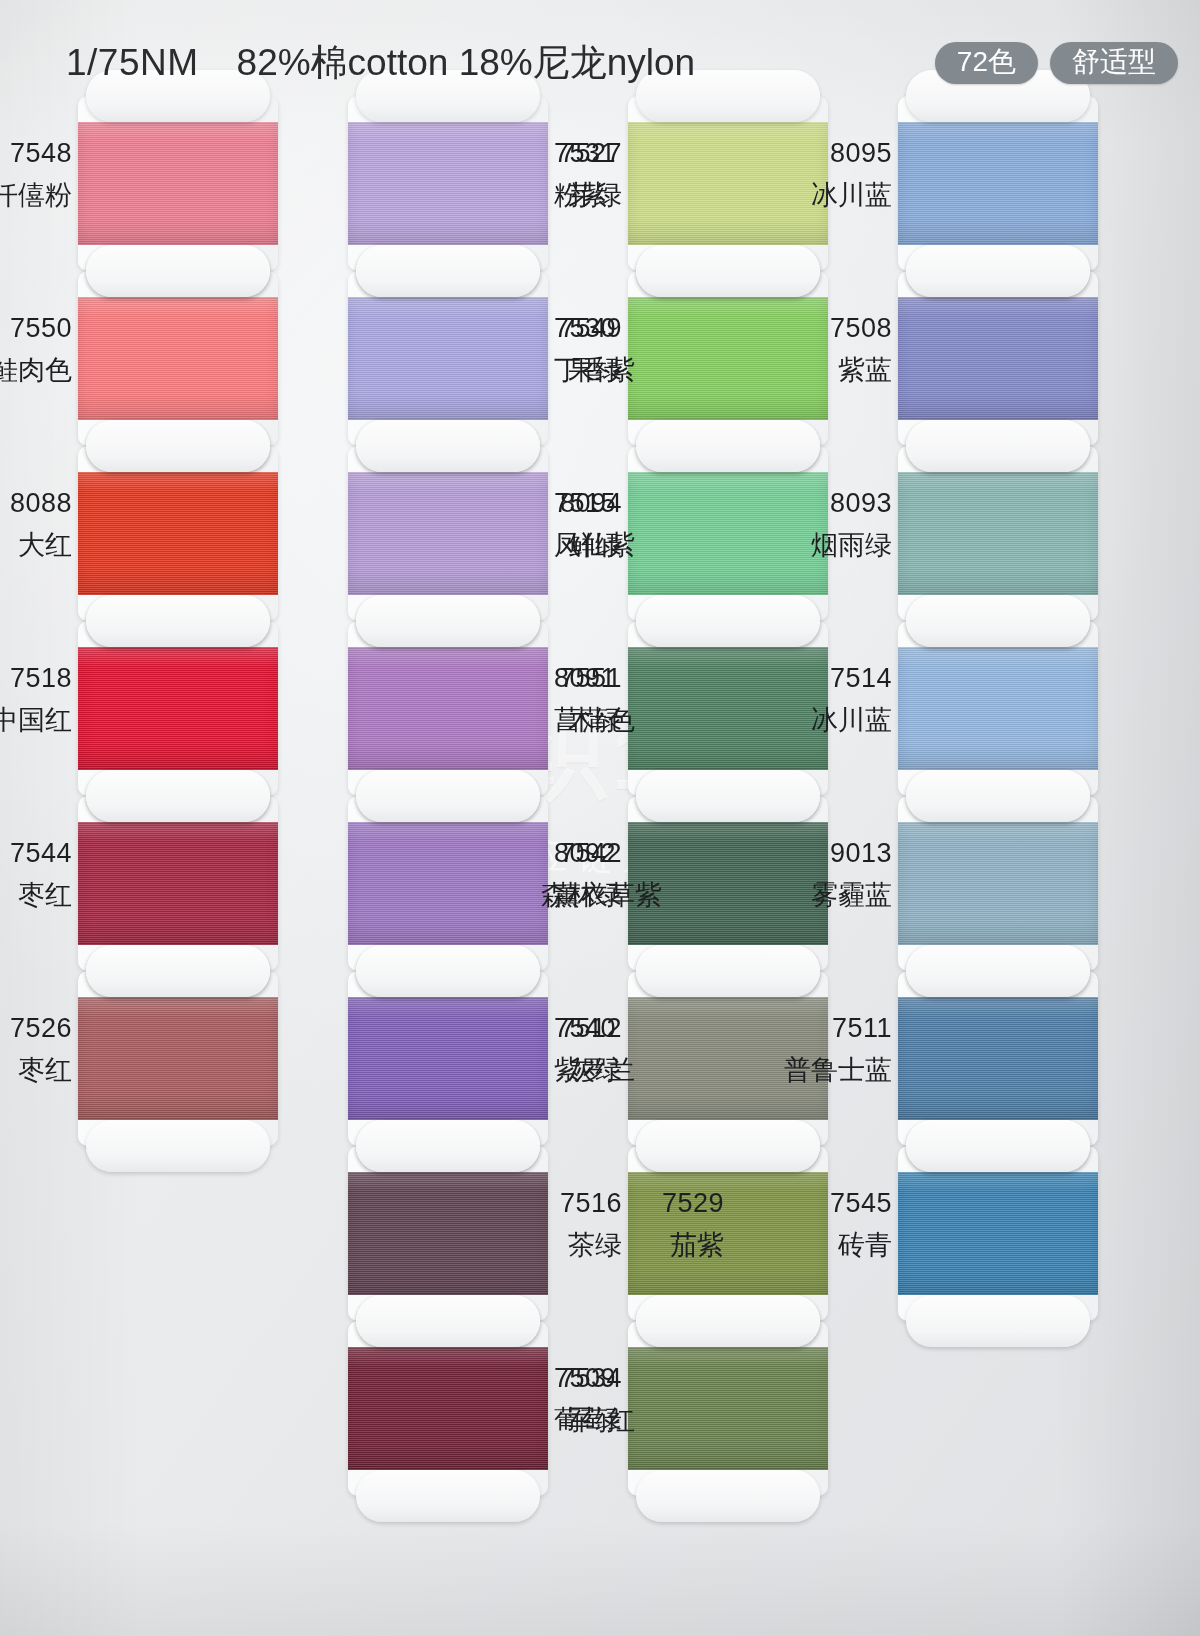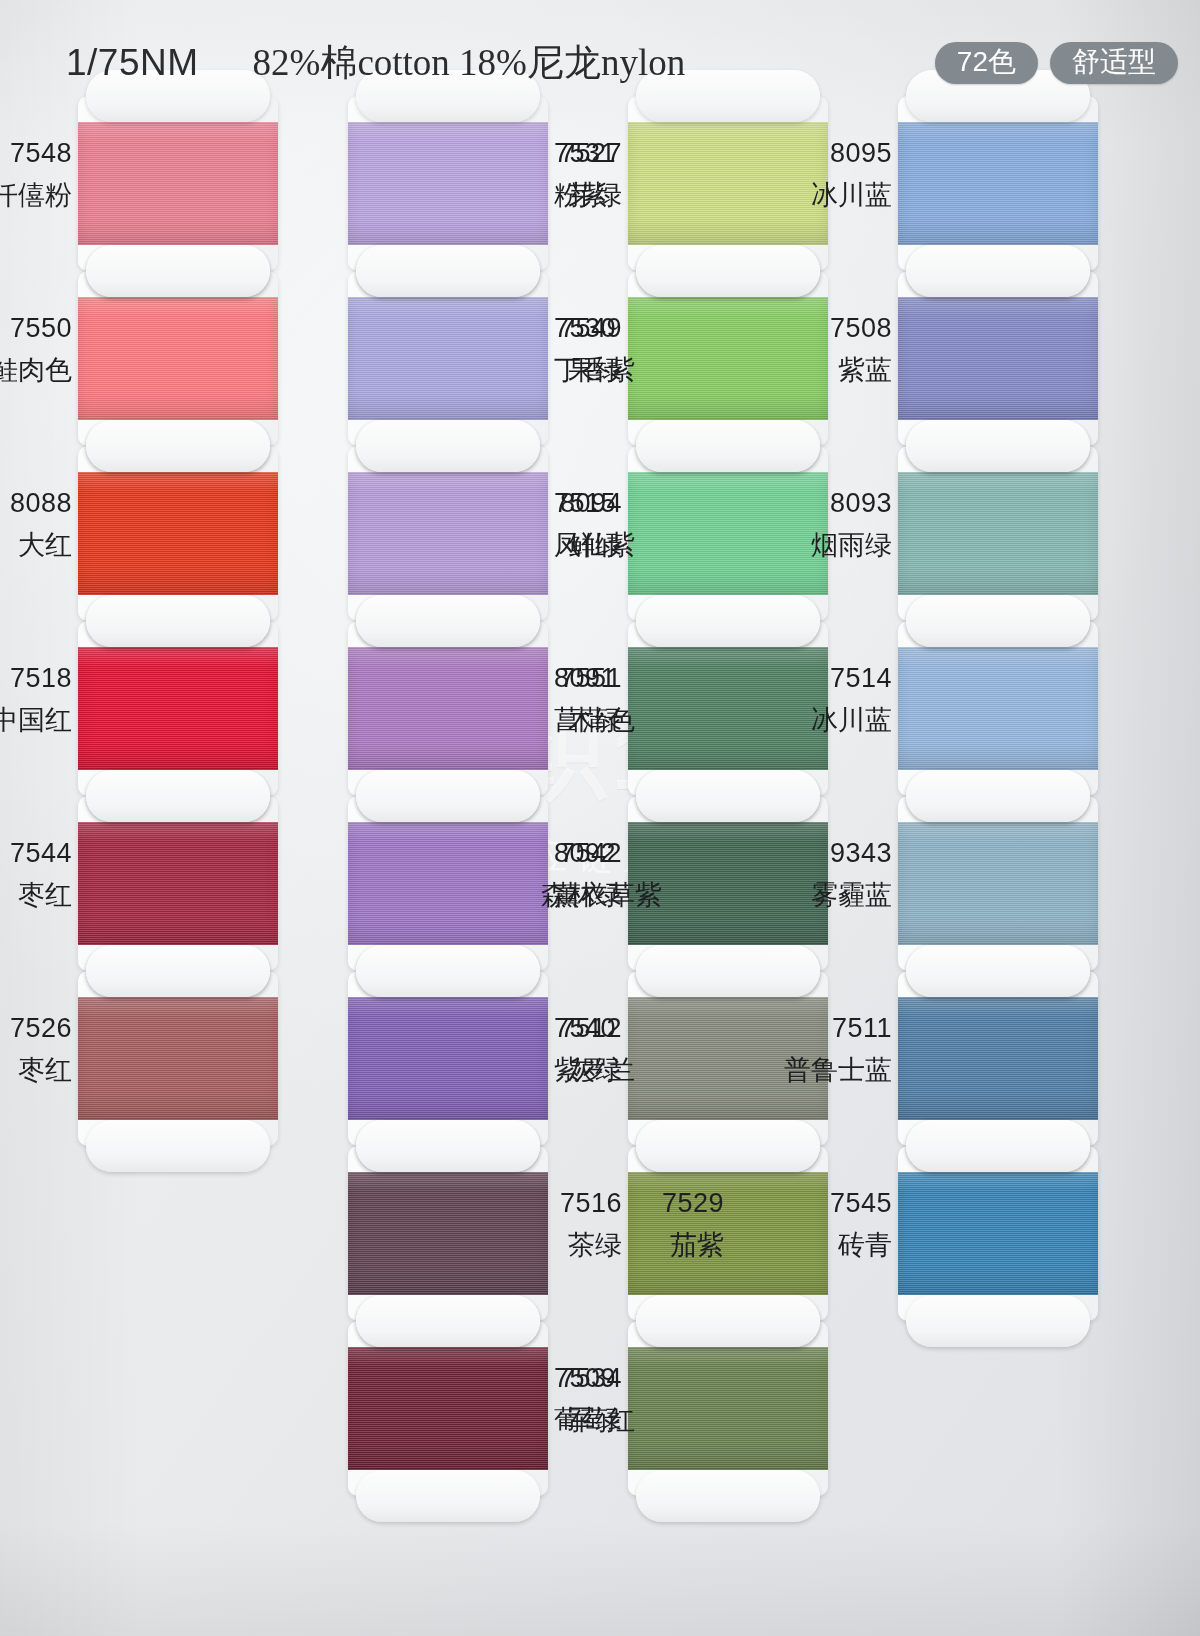--- a/index.html
+++ b/index.html
@@ -44,23 +44,22 @@
   .hdr-spec {
     font-size: 37px;
     color: #2a2c2e;
     letter-spacing: .5px;
     margin-left: 66px;
     white-space: nowrap;
   }
   .hdr-comp {
     font-size: 37px;
     color: #2a2c2e;
-    margin-left: 54px;
+    margin-left: 38px;
     white-space: nowrap;
-    font-family: Liberation Serif, serif;
   }
   .hdr-badges {
     margin-left: auto;
     margin-right: 22px;
     display: flex;
     gap: 12px;
   }
   .badge {
     background: #828a90;
     color: #fdfdfd;
@@ -478,21 +477,21 @@
             <div class="code">7514</div>
             <div class="name">冰川蓝</div>
           </div>
         </div>
         <div class="cell">
           <div class="card-body"></div>
           <div class="nub top"></div>
           <div class="thread" style="background: rgb(140, 176, 196);"></div>
           <div class="nub bottom"></div>
           <div class="label left" style="top: 40px;">
-            <div class="code">9343</div>
+            <div class="code">9013</div>
             <div class="name">雾霾蓝</div>
           </div>
         </div>
         <div class="cell">
           <div class="card-body"></div>
           <div class="nub top"></div>
           <div class="thread" style="background: rgb(79, 124, 164);"></div>
           <div class="nub bottom"></div>
           <div class="label left" style="top: 40px;">
             <div class="code">7511</div>

